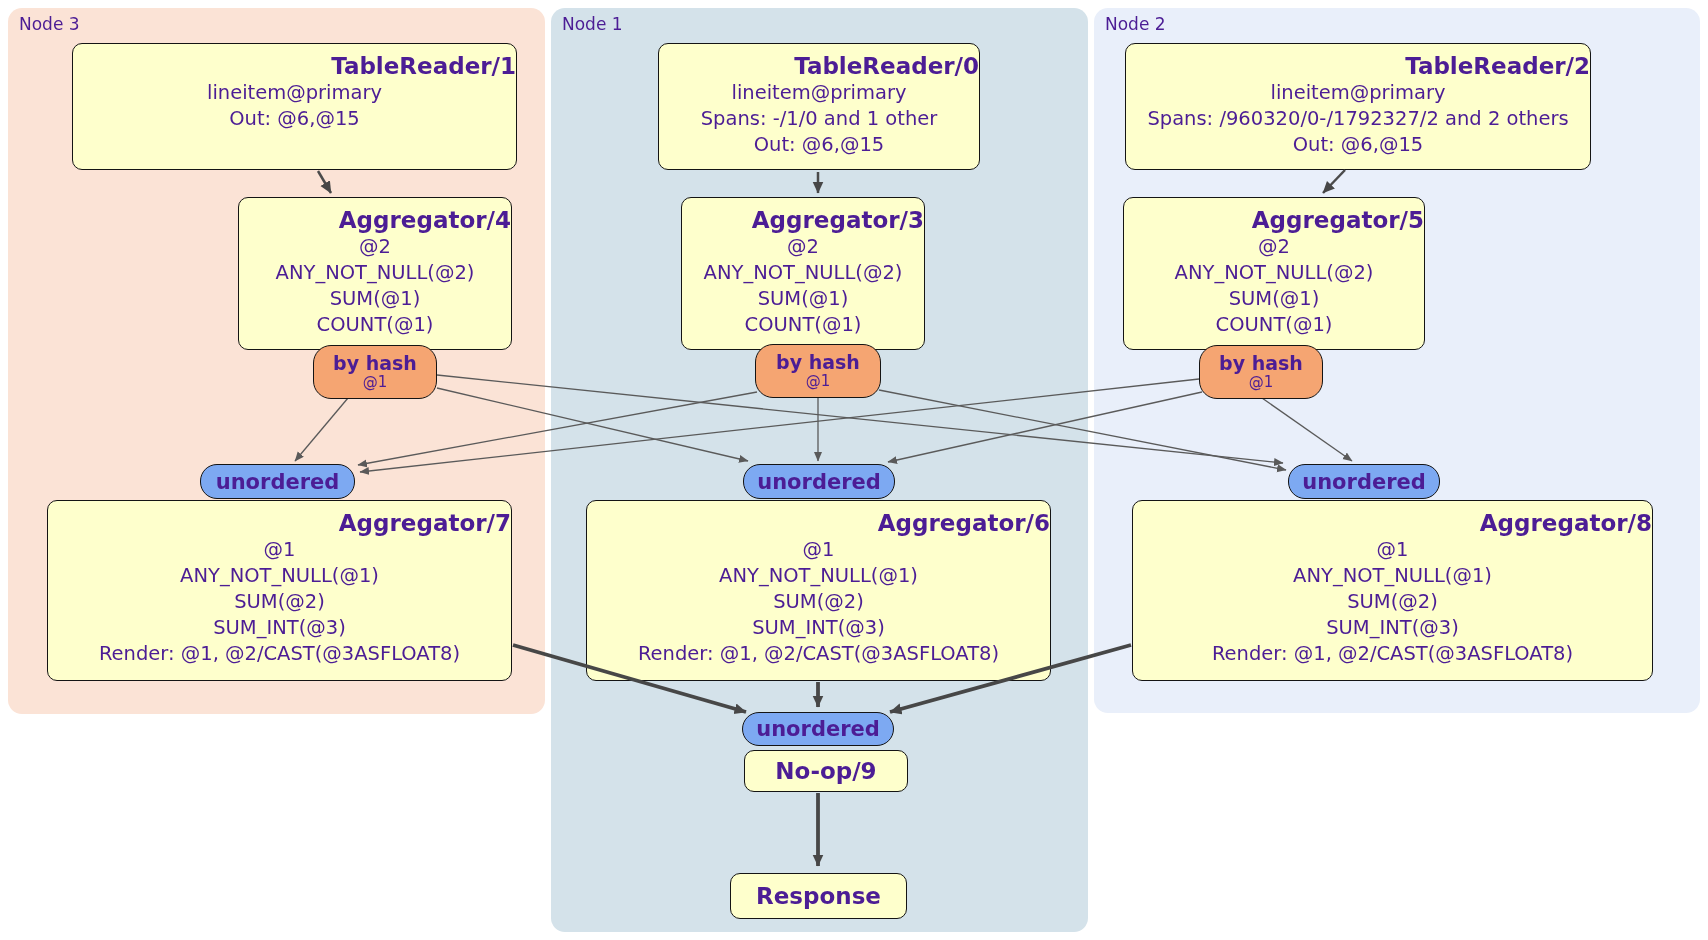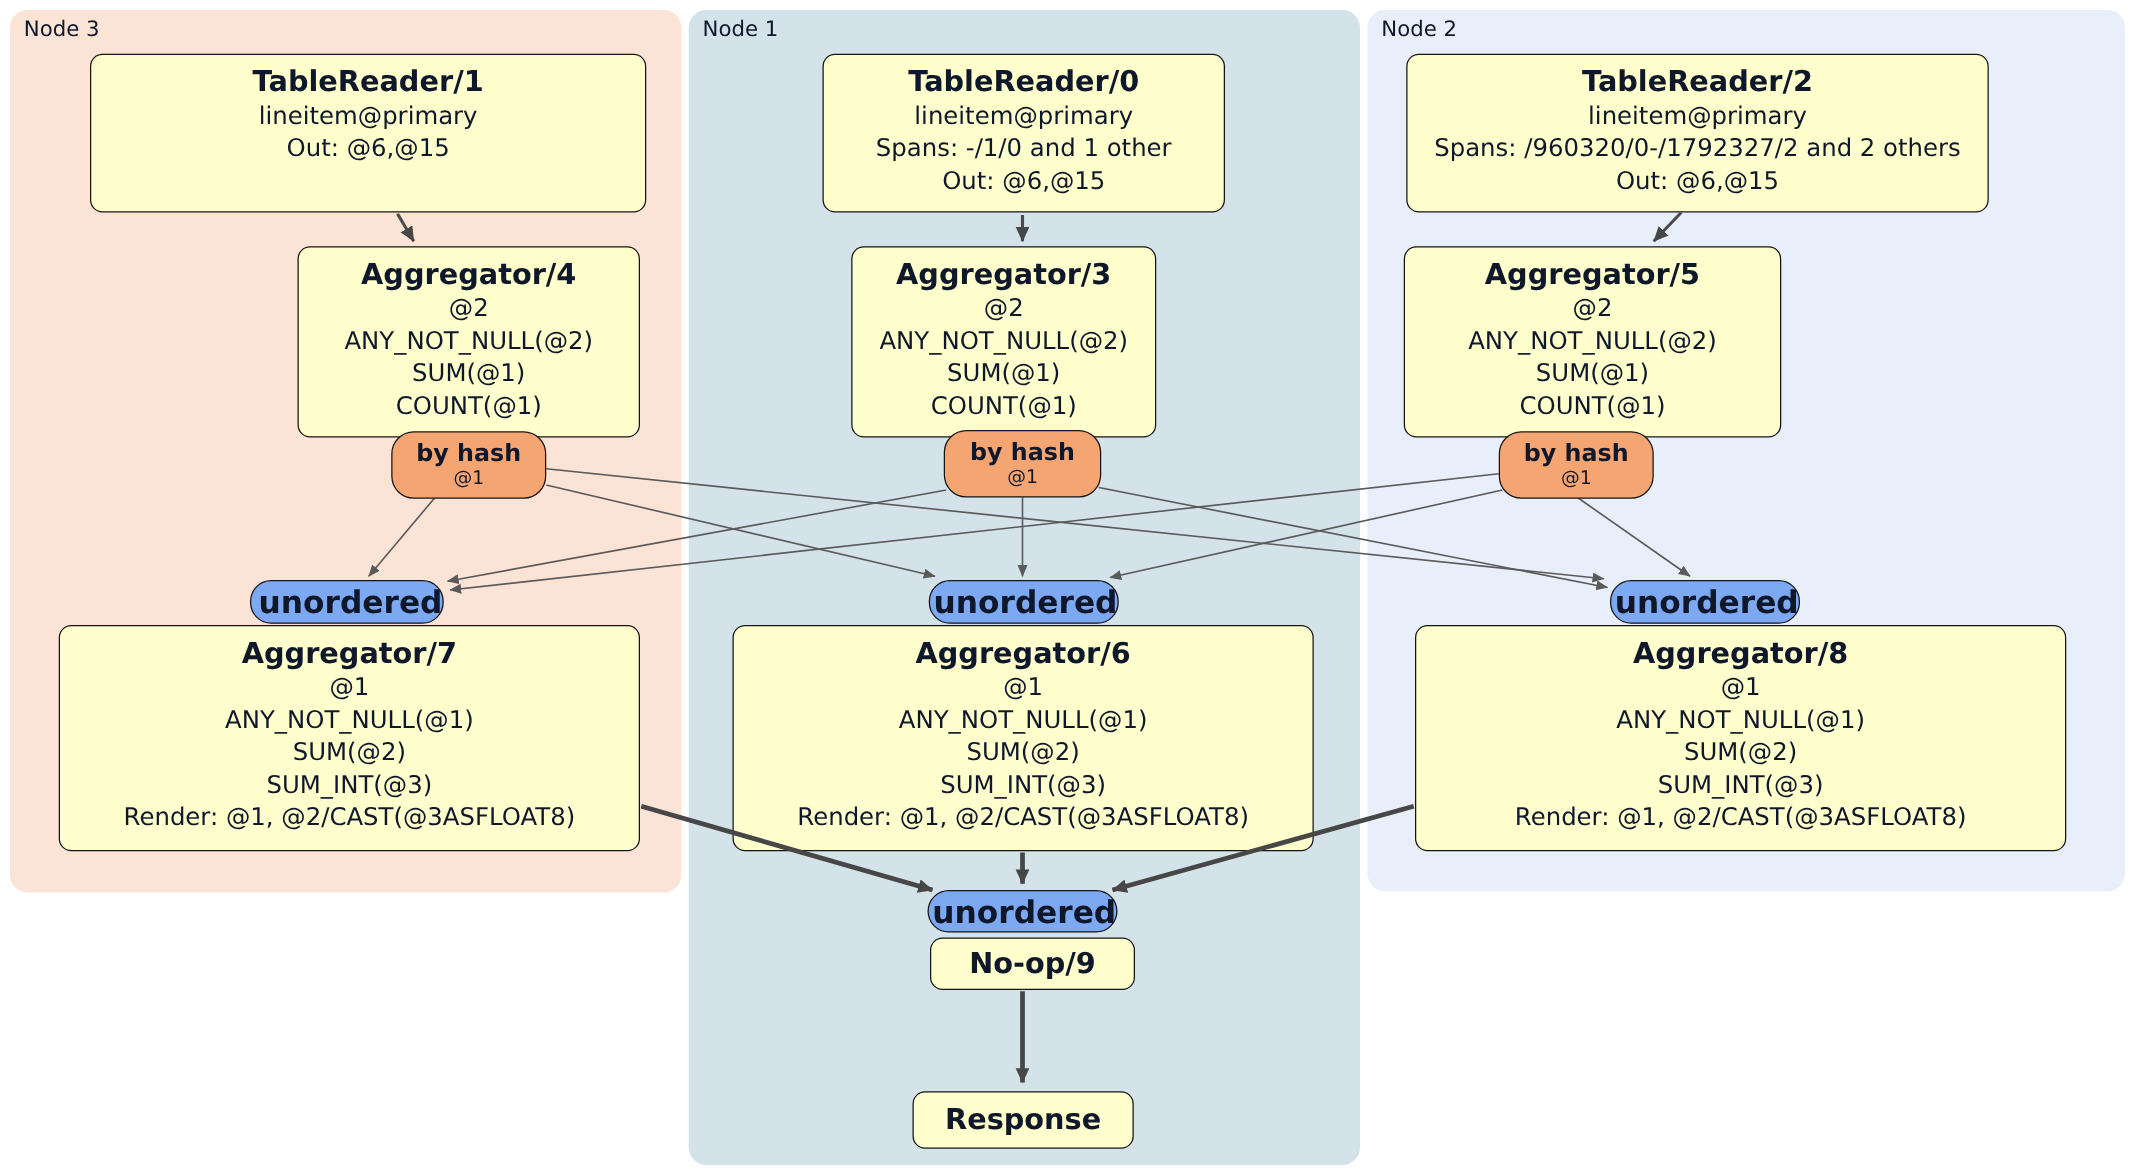--- a/index.html
+++ b/index.html
@@ -1,31 +1,31 @@
 <!DOCTYPE html>
 <html><head>
 <meta charset="utf-8">
 <style>
   html,body{margin:0;padding:0;background:#ffffff;}
   #canvas{
     position:relative;width:1708px;height:940px;overflow:hidden;
-    font-family:"DejaVu Sans","Liberation Sans",sans-serif;color:#0f172a;
+    font-family:"DejaVu Sans","Liberation Sans",sans-serif;color:#4c1d95;
   }
   .region{position:absolute;border-radius:14px;z-index:1;}
   #rg-node3{left:8px;top:8px;width:537px;height:706px;background:#fbe3d6;}
   #rg-node1{left:551px;top:8px;width:537px;height:924px;background:#d4e2ea;}
   #rg-node2{left:1094px;top:8px;width:606px;height:705px;background:#e9effa;}
   .region-label{position:absolute;top:6px;left:11px;font-size:17px;}
 
   .pbox{
     position:absolute;box-sizing:border-box;background:#feffcc;
     border:1.6px solid #141414;border-radius:10px;text-align:center;
     padding-top:8px;z-index:2;
   }
-  .bt{font-weight:bold;font-size:23px;line-height:28px;}
+  .bt{font-weight:bold;font-size:23px;line-height:28px;text-align:right;}
   .bl{font-size:19.5px;line-height:26px;}
   #bx-tr1{left:72px;top:43px;width:445px;height:127px;}
   #bx-tr0{left:658px;top:43px;width:322px;height:127px;}
   #bx-tr2{left:1125px;top:43px;width:466px;height:127px;}
   #bx-agg4{left:238px;top:197px;width:274px;height:153px;}
   #bx-agg3{left:681px;top:197px;width:244px;height:153px;}
   #bx-agg5{left:1123px;top:197px;width:302px;height:153px;}
   #bx-agg7{left:47px;top:500px;width:465px;height:181px;}
   #bx-agg6{left:586px;top:500px;width:465px;height:181px;}
   #bx-agg8{left:1132px;top:500px;width:521px;height:181px;}
@@ -34,21 +34,21 @@
 
   .badge{
     position:absolute;box-sizing:border-box;z-index:4;border:1.7px solid #141414;
     text-align:center;font-weight:bold;
   }
   .badge.hash{
     background:#f5a572;border-radius:18px;font-size:19px;
     display:flex;flex-direction:column;align-items:center;justify-content:center;line-height:1.18;
   }
   .badge.hash .sub{font-weight:normal;font-size:15px;}
-  .badge.un{background:#7da9f2;border-radius:17px;font-size:25px;display:flex;align-items:center;justify-content:flex-end;}
+  .badge.un{background:#7da9f2;border-radius:17px;font-size:21px;display:flex;align-items:center;justify-content:center;}
   #bg-bh3{left:313px;top:345px;width:124px;height:54px;}
   #bg-bh1{left:755px;top:344px;width:126px;height:54px;}
   #bg-bh2{left:1199px;top:345px;width:124px;height:54px;}
   #bg-u3{left:200px;top:464px;width:155px;height:35px;}
   #bg-u1{left:743px;top:464px;width:152px;height:35px;}
   #bg-u2{left:1288px;top:464px;width:152px;height:35px;}
   #bg-ub{left:742px;top:712px;width:152px;height:34px;}
 
   #edges{position:absolute;left:0;top:0;z-index:3;pointer-events:none;}
 </style>

